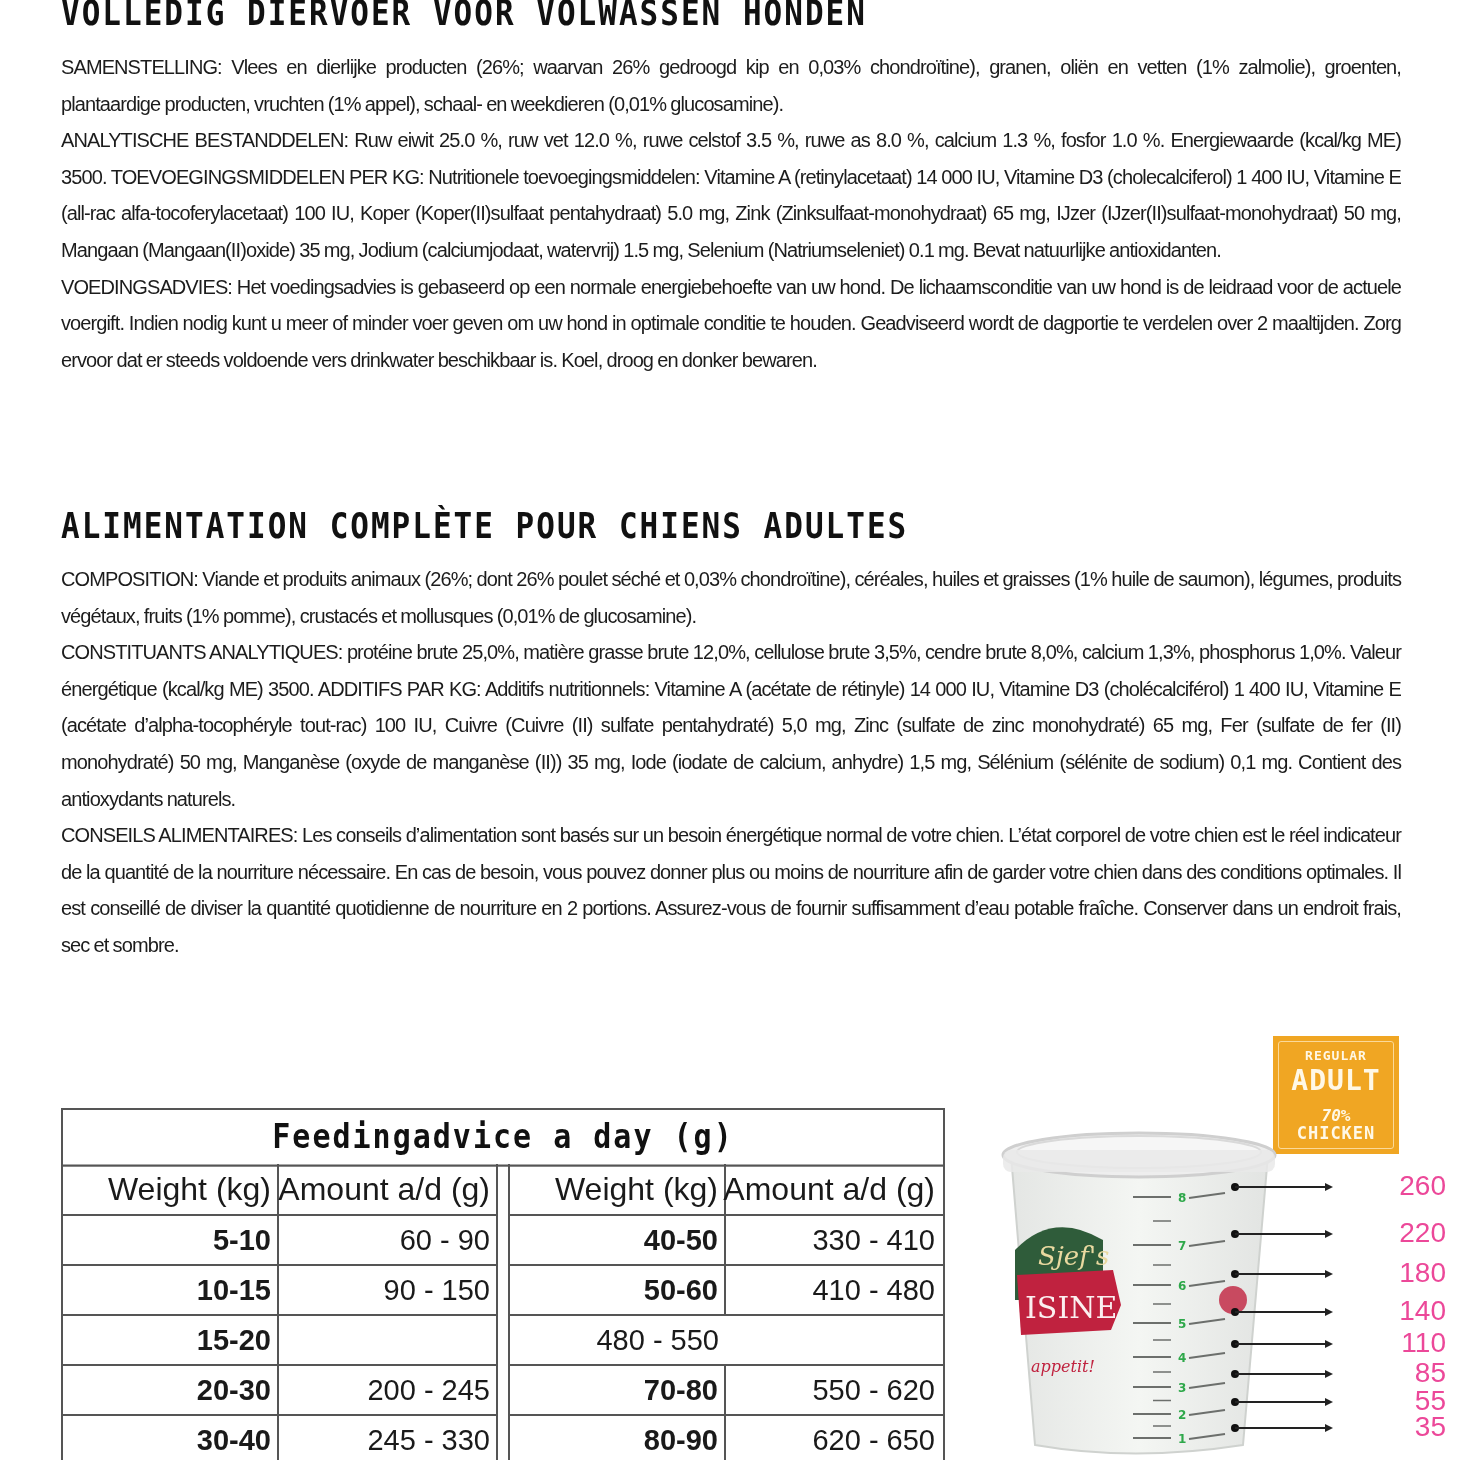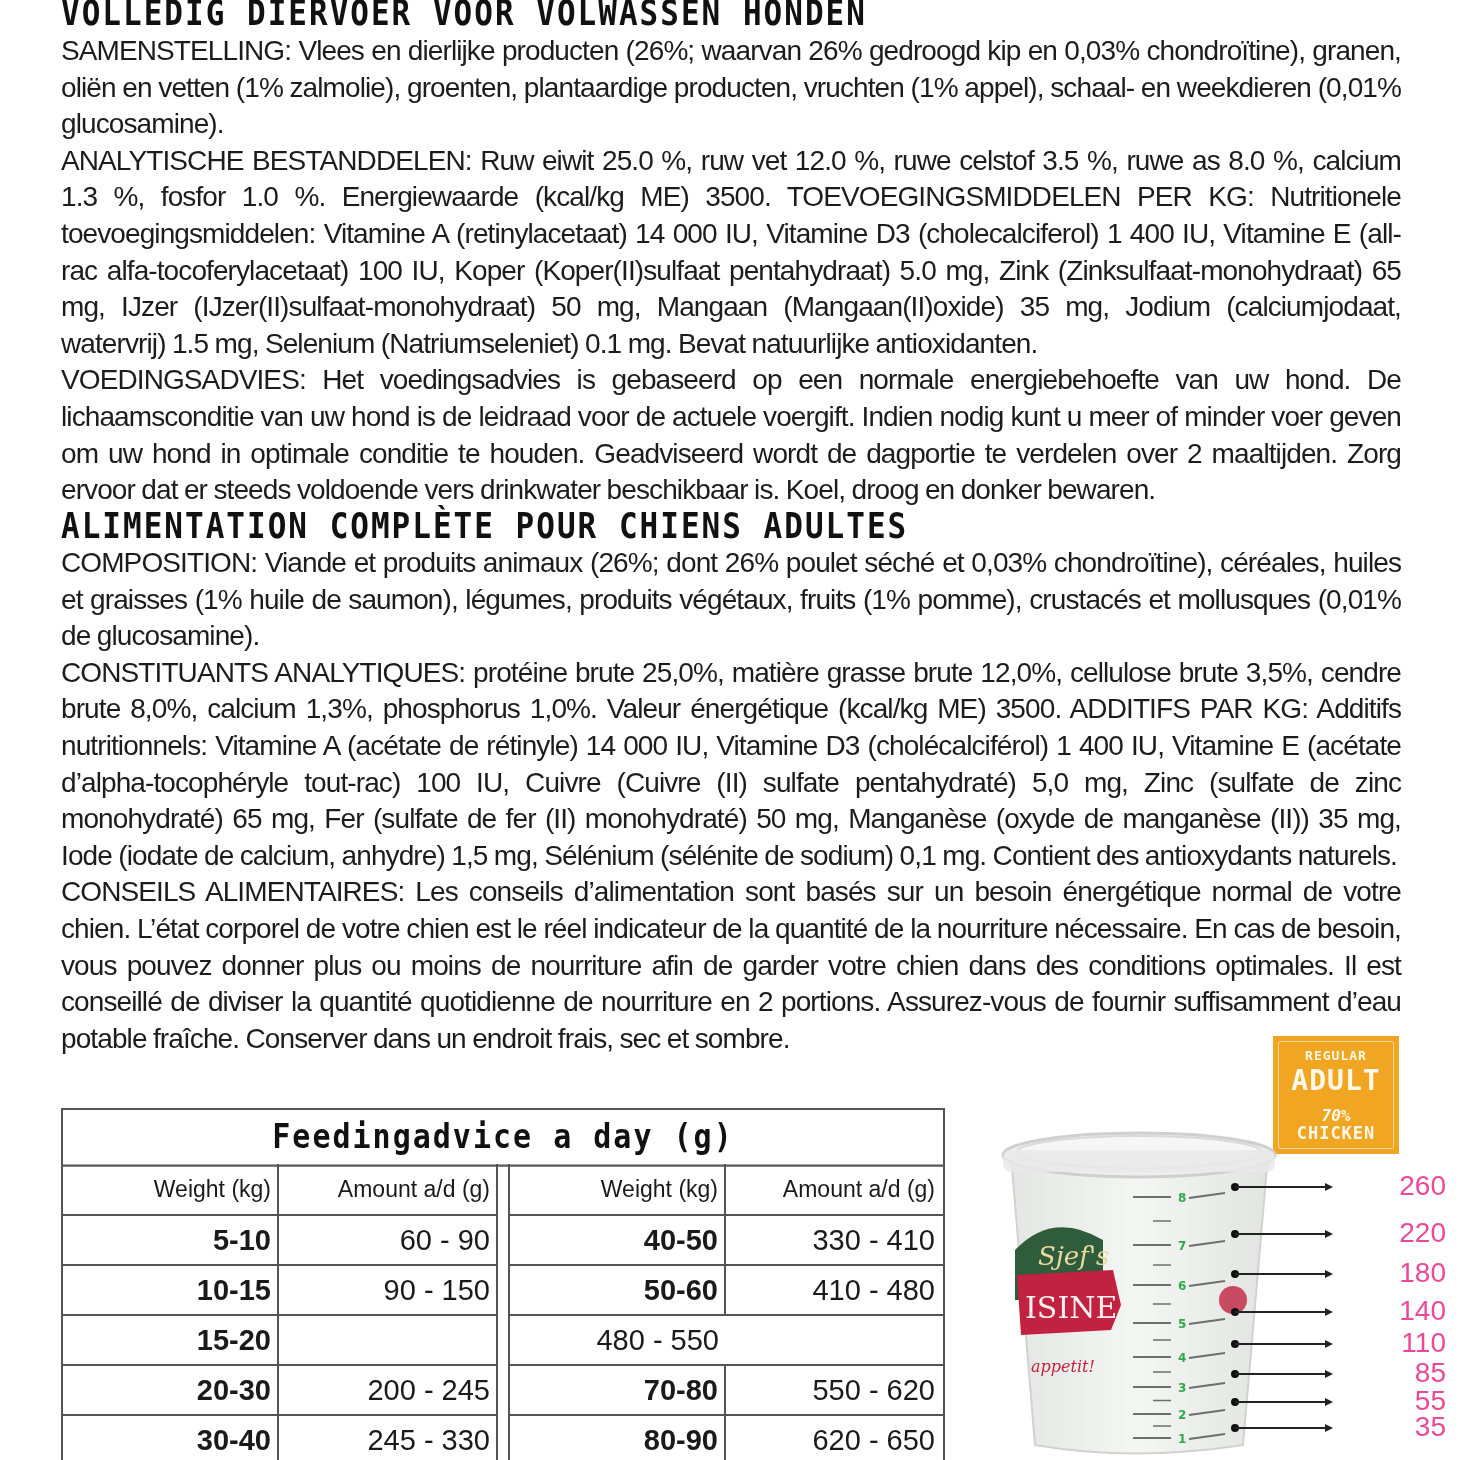--- a/index.html
+++ b/index.html
@@ -6,38 +6,38 @@
   body { width: 1460px; height: 1460px; overflow: hidden; position: relative; font-family: "Liberation Sans", sans-serif; color: #1a1a1a; }
   .page { position: absolute; left: 0; top: 0; width: 1460px; height: 1236px; }
   .heading {
     position: absolute; left: 61px;
     font-family: "DejaVu Sans Mono", monospace; font-weight: bold;
     font-size: 31px; letter-spacing: 2px; color: #111; text-transform: uppercase;
     transform: scaleY(1.15); transform-origin: left top; white-space: nowrap;
   }
   .block {
     position: absolute; left: 61px; width: 1340px;
-    font-size: 28px; line-height: 36.6px; text-align: justify; color: #1c1c1c;
-    letter-spacing: -0.9px; word-spacing: -0.5px;
+    font-size: 20px; line-height: 36.6px; text-align: justify; color: #1c1c1c;
+    letter-spacing: -0.9px; word-spacing: -0.5px; margin-top: 16px;
   }
   .block p { margin: 0; }
   
   .feed-table { position: absolute; left: 61px; top: 1108px; width: 884px; height: 360px; border: 2px solid #555; border-bottom: none; box-sizing: border-box; }
   .ft-title { height: 52px; border-bottom: 2px solid #555; display: flex; align-items: center; justify-content: center;
     font-family: "DejaVu Sans Mono", monospace; font-weight: bold; font-size: 30px; letter-spacing: 2px; color: #111; transform: scaleY(1.1); }
   .ft-halves { display: flex; }
   .ft-half { width: 433px; }
   .ft-gap { width: 14px; border-left: 2px solid #555; border-right: 2px solid #555; box-sizing: border-box; }
   .ft-row { display: flex; height: 50px; border-bottom: 2px solid #555; box-sizing: border-box; }
   .ft-row:first-child { height: 52px; }
   .ft-cell { display: flex; align-items: center; justify-content: flex-end; padding-right: 6px; box-sizing: border-box; font-size: 29px; white-space: nowrap; }
   .c1 { width: 216px; border-right: 2px solid #555; font-weight: bold; }
   .c2 { width: 217px; }
   .ft-half.right .c2 { width: 215px; }
-  .hdr { font-weight: normal !important; font-size: 23px; }
+  .hdr { font-weight: normal !important; font-size: 32px; }
   .hdr.c1 { font-weight: normal; }
   
   .cup-area { position: absolute; left: 985px; top: 1030px; width: 475px; height: 430px; }
   .badge { position: absolute; left: 288px; top: 6px; width: 126px; height: 118px; background: #f0a623; color: #fff8e6; text-align: center; font-family: "DejaVu Sans Mono", monospace; font-weight: bold; }
   .badge .b-border { position: absolute; left: 5px; top: 5px; right: 5px; bottom: 5px; border: 1px solid #fbd999; border-radius: 3px; }
   .b1 { position: absolute; top: 12px; left: 0; right: 0; font-size: 13px; letter-spacing: 1px; }
   .b2 { position: absolute; top: 28px; left: 0; right: 0; font-size: 28px; letter-spacing: 1px; }
   .b3 { position: absolute; top: 70px; left: 0; right: 0; font-size: 16px; font-style: italic; }
   .b4 { position: absolute; top: 87px; left: 0; right: 0; font-size: 17px; letter-spacing: 1px; }
   .cup { position: absolute; left: 8px; top: 70px; }

